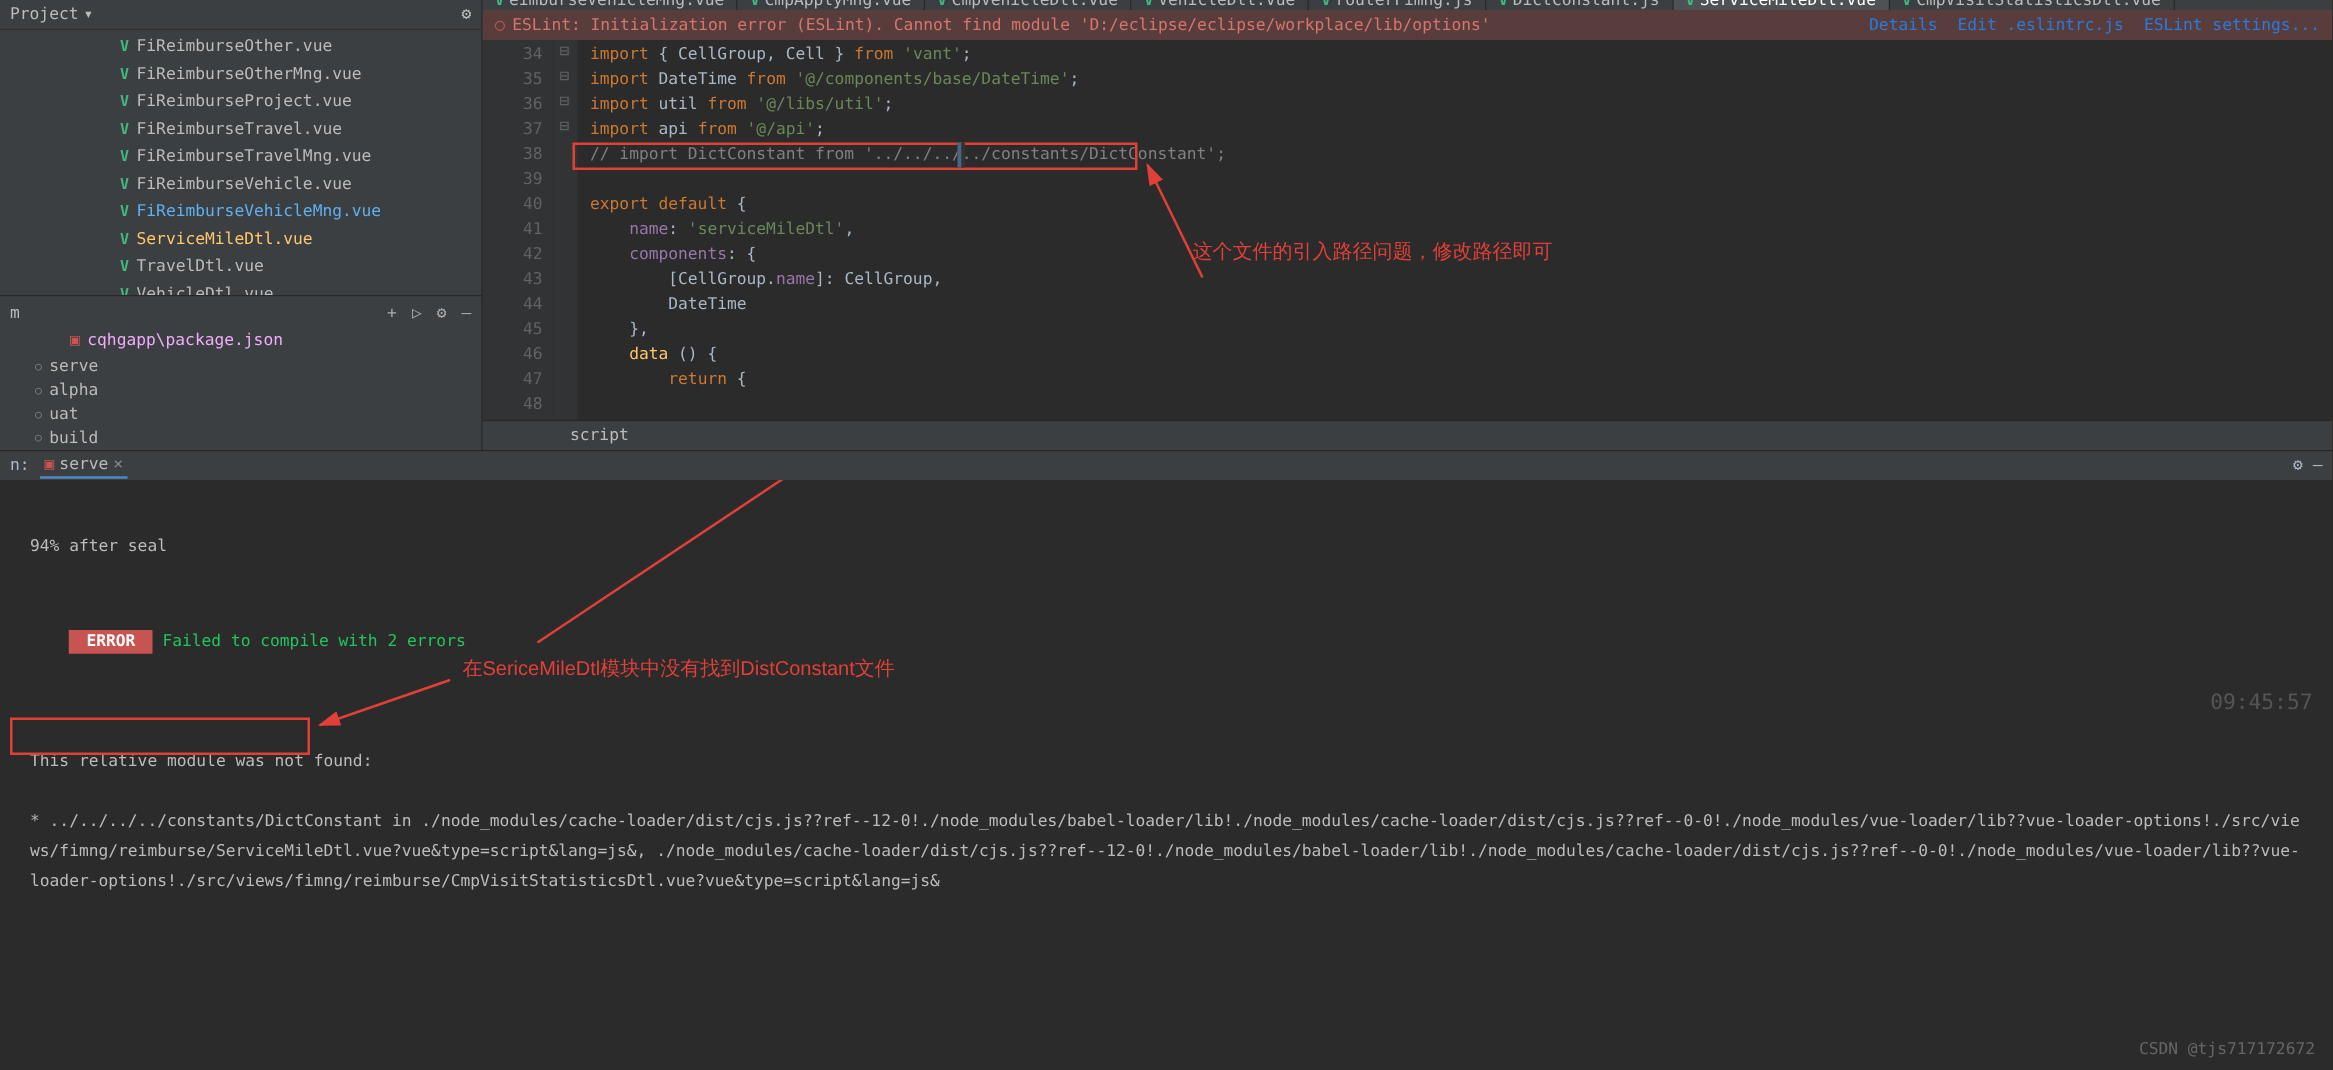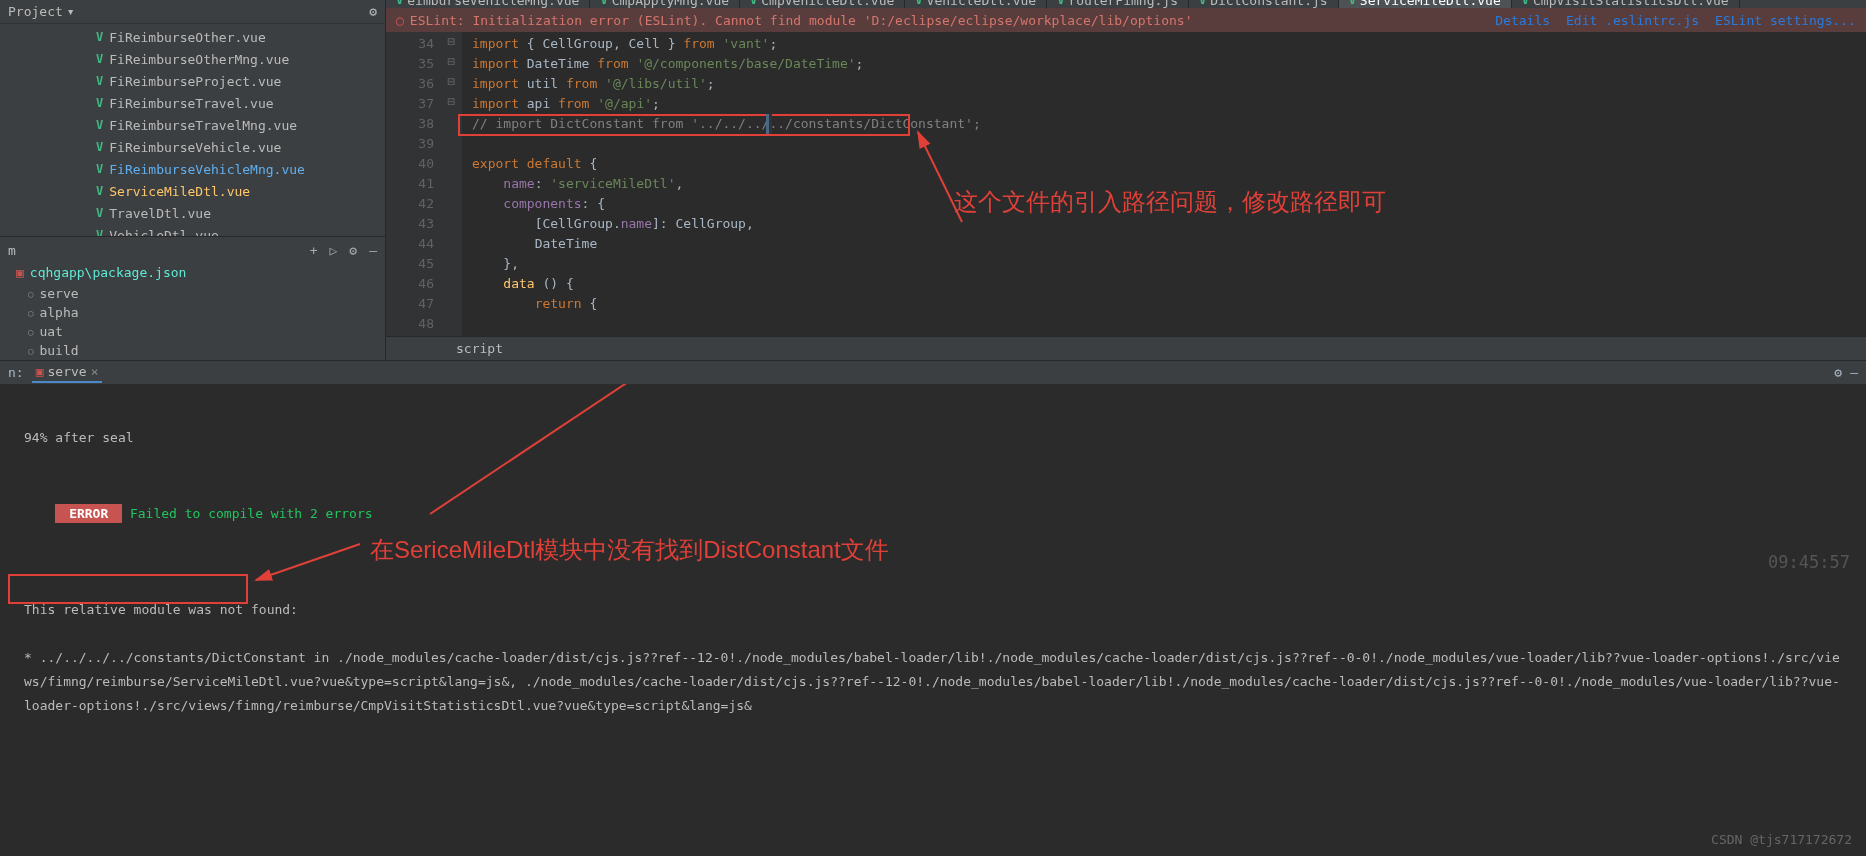--- a/index.html
+++ b/index.html
@@ -12,21 +12,21 @@
 
 .file-tree { flex: 1; overflow: auto; padding: 2px 0; }
 .tree-item { display: flex; align-items: center; height: 22px; padding-left: 96px; color: #bbbbbb; cursor: pointer; gap: 6px; }
 .tree-item.active { color: #ffc66d; }
 .tree-item.highlighted { color: #61afef; }
 .vue-icon { color: #41b883; font-weight: bold; font-size: 12px; }
 
 .npm-section { border-top: 1px solid #282828; }
 .npm-header { height: 26px; display:flex; align-items:center; justify-content:space-between; padding: 0 8px; color:#bbb; }
 .npm-actions { display:flex; gap:12px; color:#aaa; }
-.npm-file { padding: 2px 8px 4px 16px; color: #5eead4; display:flex; align-items:flex-start; gap:6px; }
+.npm-file { padding: 2px 8px 4px 16px; color: #f0abfc; display:flex; align-items:flex-start; gap:6px;margin-left:40px; }
 .npm-script { padding: 2px 8px; padding-left: 28px; color:#bbb; display:flex; align-items:center; gap:6px; }
 .npm-script::before { content:"○"; color:#888; font-size:9px; }
 
 .editor-area { flex: 1; display: flex; flex-direction: column; background: #2b2b2b; position: relative; }
 .tabs-row { height: 8px; display:flex; background:#3c3f41; overflow:hidden; }
 .tab { padding: 0 10px; display:flex; align-items:center; gap:4px; color:#bbb; font-size:12px; height: 24px; border-right:1px solid #282828; position: relative; top: -12px; white-space: nowrap; }
 .tab.active { background:#4e5254; color:#fff; }
 
 .eslint-bar { background: #593d3d; height: 24px; display:flex; align-items:center; padding: 0 10px; color:#d5756c; font-size:12px; justify-content: space-between; }
 .eslint-msg { display:flex; align-items:center; gap:6px; }
@@ -54,21 +54,21 @@
 .term-tab.active { border-bottom:2px solid #4a88c7; }
 .term-close { color:#888; cursor:pointer; }
 
 .terminal { flex:1; background:#2b2b2b; padding: 12px 24px; color:#bbb; font-family:'Consolas',monospace; font-size:13px; line-height:24px; position:relative; overflow:hidden; }
 .term-line { white-space: pre-wrap; word-break: break-all; }
 .err-badge { background:#c75450; color:#fff; padding:2px 6px; font-weight:bold; }
 .err-text { color:#22c55e;text-align:right; }
 .term-timestamp { position:absolute; right:16px; color:#555; font-size:17px;margin-top:24px; }
 .term-highlight-box { border:2px solid #e04038; padding:0; position:absolute; pointer-events:none; }
 
-.annotation { position:absolute; color:#e04038; font-size:24px; font-family: 'Microsoft YaHei', sans-serif; pointer-events:none; }
+.annotation { position:absolute; color:#e04038; font-size:16px; font-family: 'Microsoft YaHei', sans-serif; pointer-events:none; }
 .arrow-svg { position: absolute; pointer-events: none; }
 
 .watermark { position:absolute; bottom:4px; right:14px; color:#666; font-size:13px; }
 .gear-icon::before { content:"⚙"; }
 .icon { display:inline-block; }
 .red-sq::before { content:"▣"; color:#c75450; }
 .play-icon::before { content:"▷"; }
 .hide-icon::before { content:"—"; }
 .line-marker { border-left: 3px solid #4a6785; position:absolute; left:380px; width:6px; height:20px; background:#323232; }
 </style>
@@ -292,21 +292,21 @@
     <span class="err-badge"> ERROR </span><span class="err-text"> Failed to compile with 2 errors</span>
     <span class="term-timestamp">09:45:57</span>
   </div>
   <div style="height:24px"></div>
   <div class="term-line">This relative module was not found:</div>
   <div style="height:24px"></div>
   <div class="term-line">* ../../../../constants/DictConstant in ./node_modules/cache-loader/dist/cjs.js??ref--12-0!./node_modules/babel-loader/lib!./node_modules/cache-loader/dist/cjs.js??ref--0-0!./node_modules/vue-loader/lib??vue-loader-options!./src/views/fimng/reimburse/ServiceMileDtl.vue?vue&amp;type=script&amp;lang=js&amp;, ./node_modules/cache-loader/dist/cjs.js??ref--12-0!./node_modules/babel-loader/lib!./node_modules/cache-loader/dist/cjs.js??ref--0-0!./node_modules/vue-loader/lib??vue-loader-options!./src/views/fimng/reimburse/CmpVisitStatisticsDtl.vue?vue&amp;type=script&amp;lang=js&amp;</div>
 
   <div class="term-highlight-box" style="left:8px; top:190px; width:240px; height:30px;"></div>
 
-  <span class="annotation" style="left:370px; top:154px;">在SericeMileDtl模块中没有找到DistConstant文件</span>
+  <span class="annotation" style="left:370px; top:140px;">在SericeMileDtl模块中没有找到DistConstant文件</span>
 
   <svg class="arrow-svg" style="left:0; top:0;" width="1000" height="400">
     <defs>
         <marker id="ah2" markerWidth="10" markerHeight="10" refX="8" refY="3" orient="auto">
           <path d="M0,0 L0,6 L9,3 z" fill="#e04038"></path>
         </marker>
       </defs>
     <line x1="360" y1="160" x2="256" y2="196" stroke="#e04038" stroke-width="2" marker-end="url(#ah2)"></line>
     <line x1="820" y1="-130" x2="430" y2="130" stroke="#e04038" stroke-width="2"></line>
   </svg>

